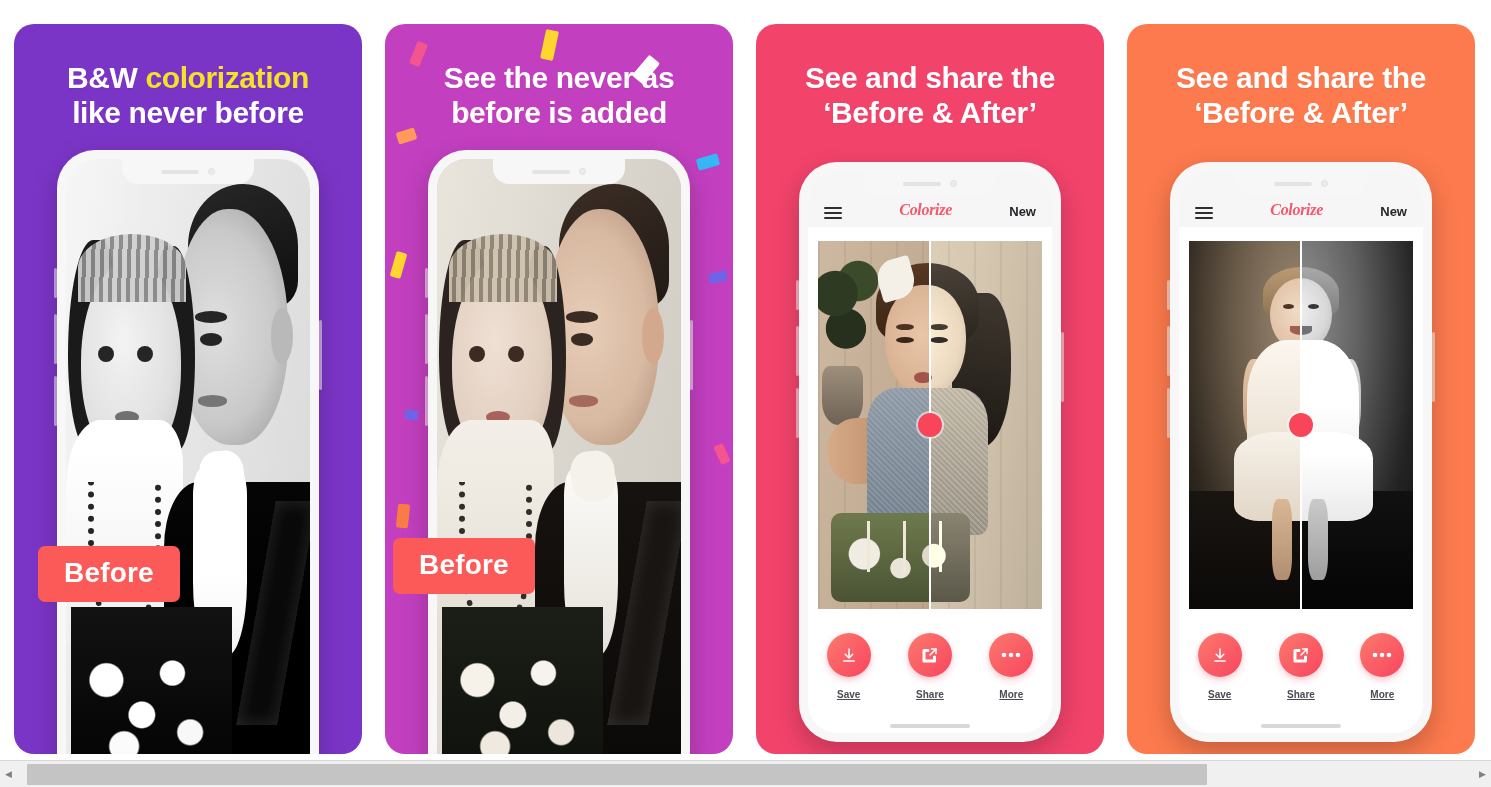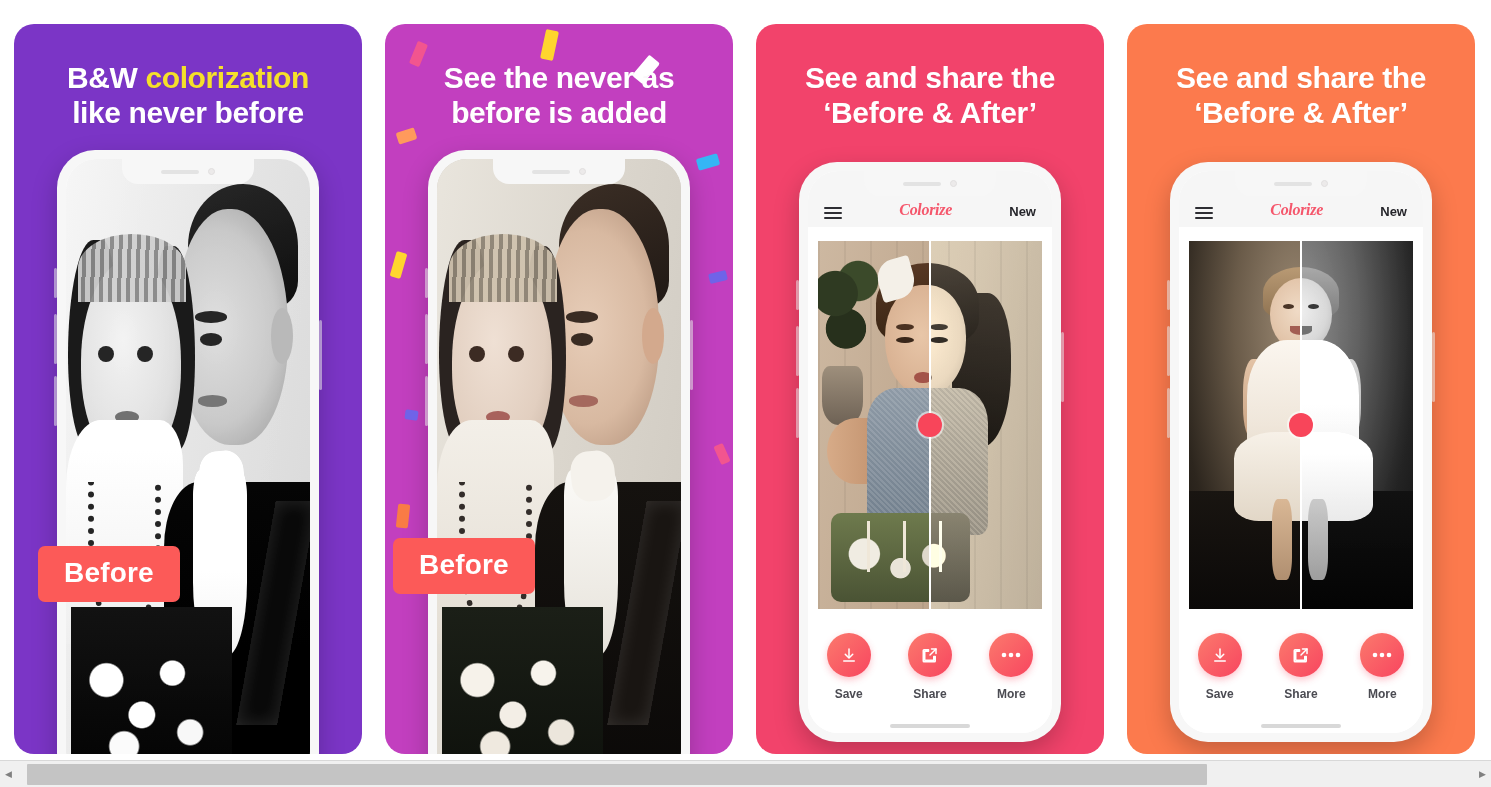--- a/index.html
+++ b/index.html
@@ -559,23 +559,24 @@
     width: 44px; height: 44px;
     margin: 0 auto 7px auto;
     border-radius: 50%;
     background: linear-gradient(135deg, #fb7a6d 0%, #f8455f 100%);
     display: flex;
     align-items: center;
     justify-content: center;
     box-shadow: 0 3px 7px rgba(248,69,95,0.3);
   }
   .action .label {
-    font-size: 12px;
+    font-size: 10px;
     font-weight: bold;
     color: #4b4b52;
+    text-decoration: underline;
   }
   .action svg { display: block; }
   .home-indicator {
     position: absolute;
     bottom: 5px; left: 50%;
     transform: translateX(-50%);
     width: 80px; height: 4px;
     border-radius: 2px;
     background: #d8d8d8;
     z-index: 16;

